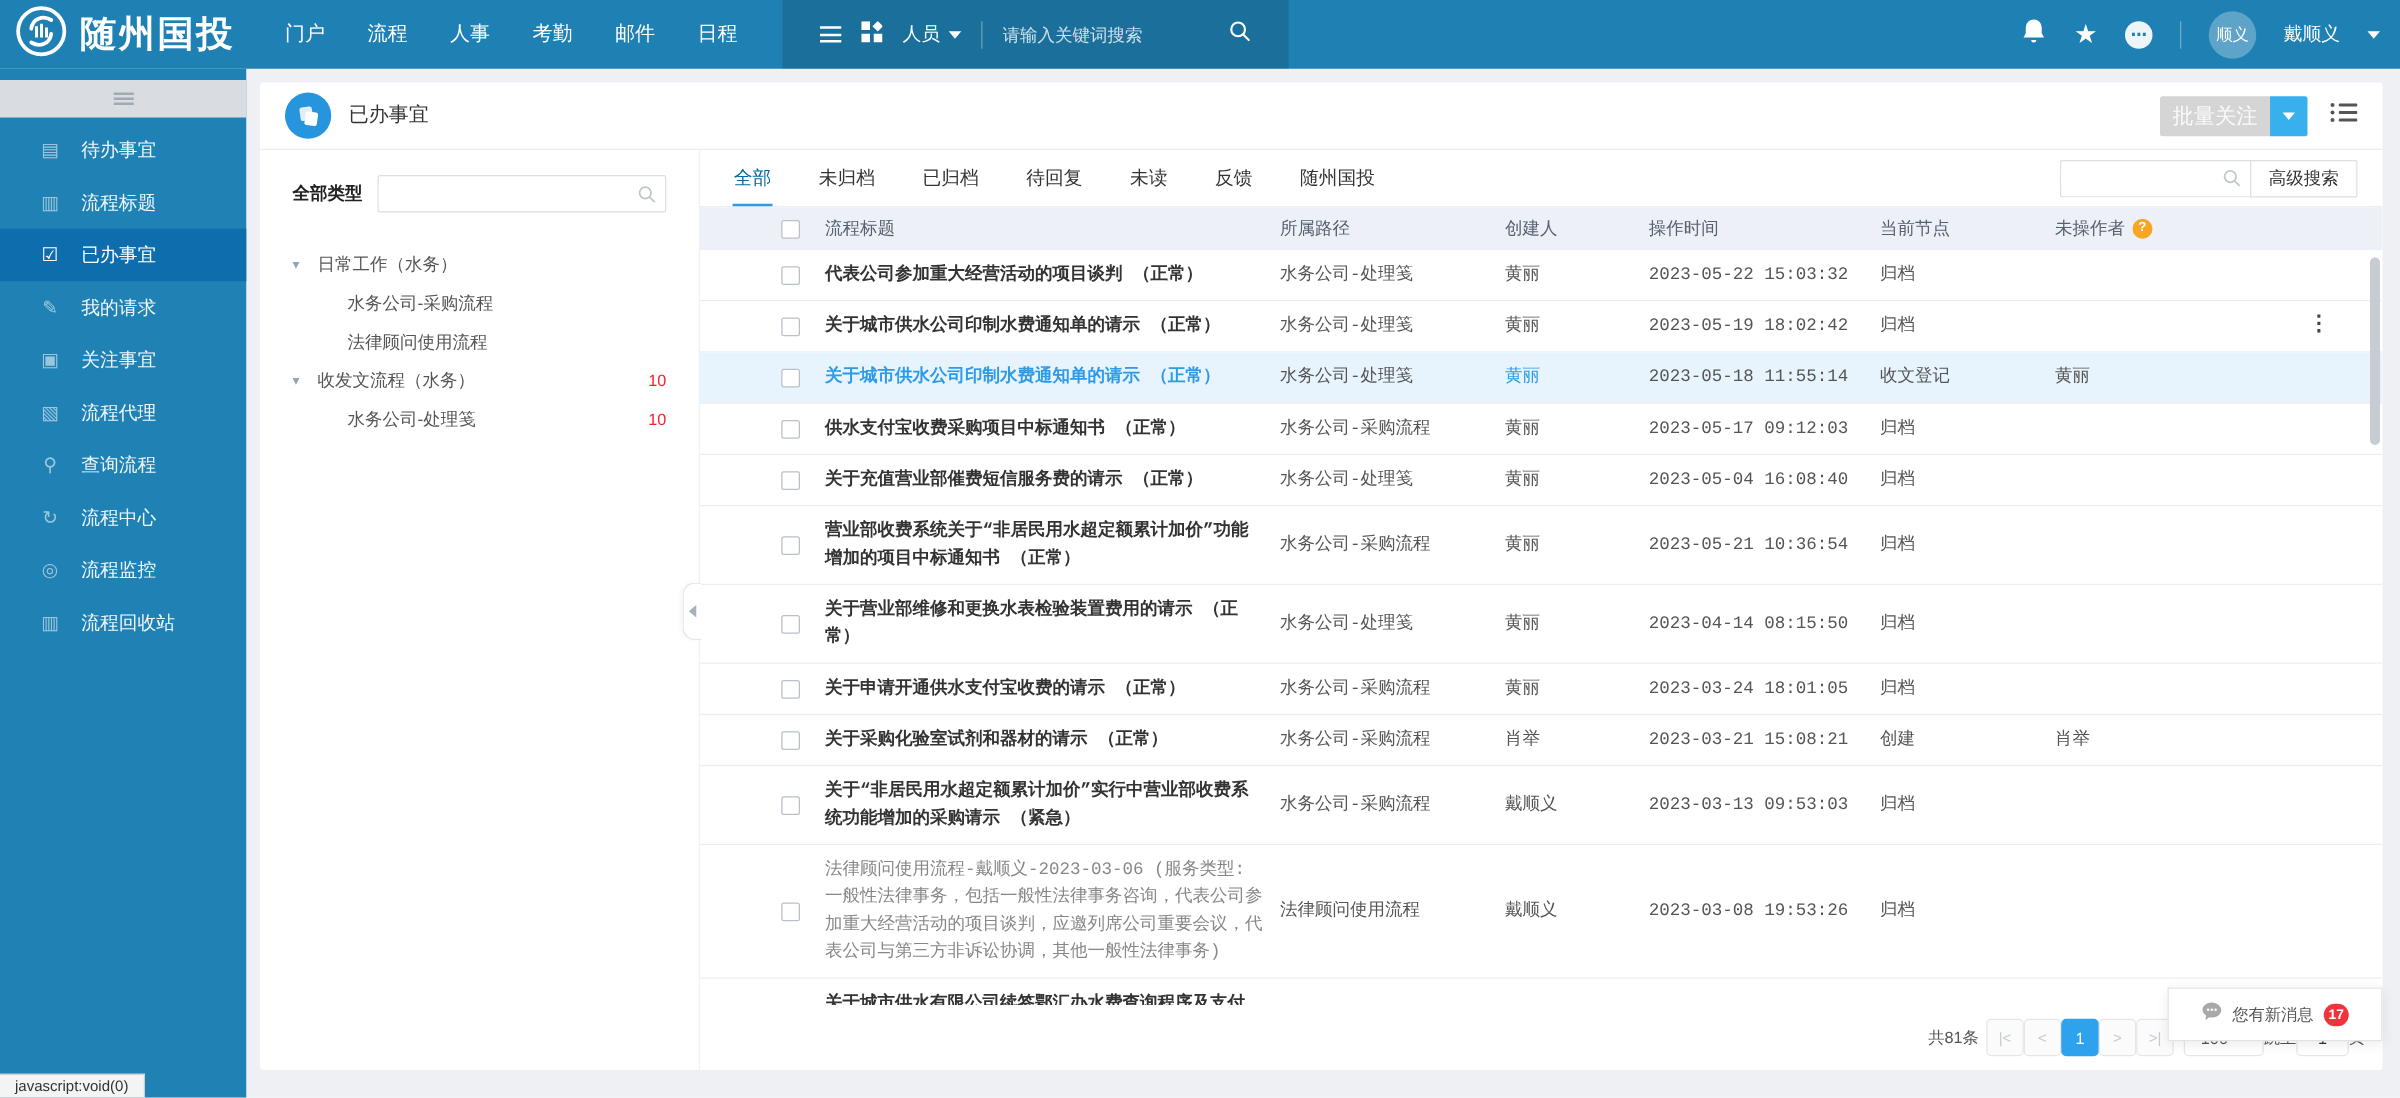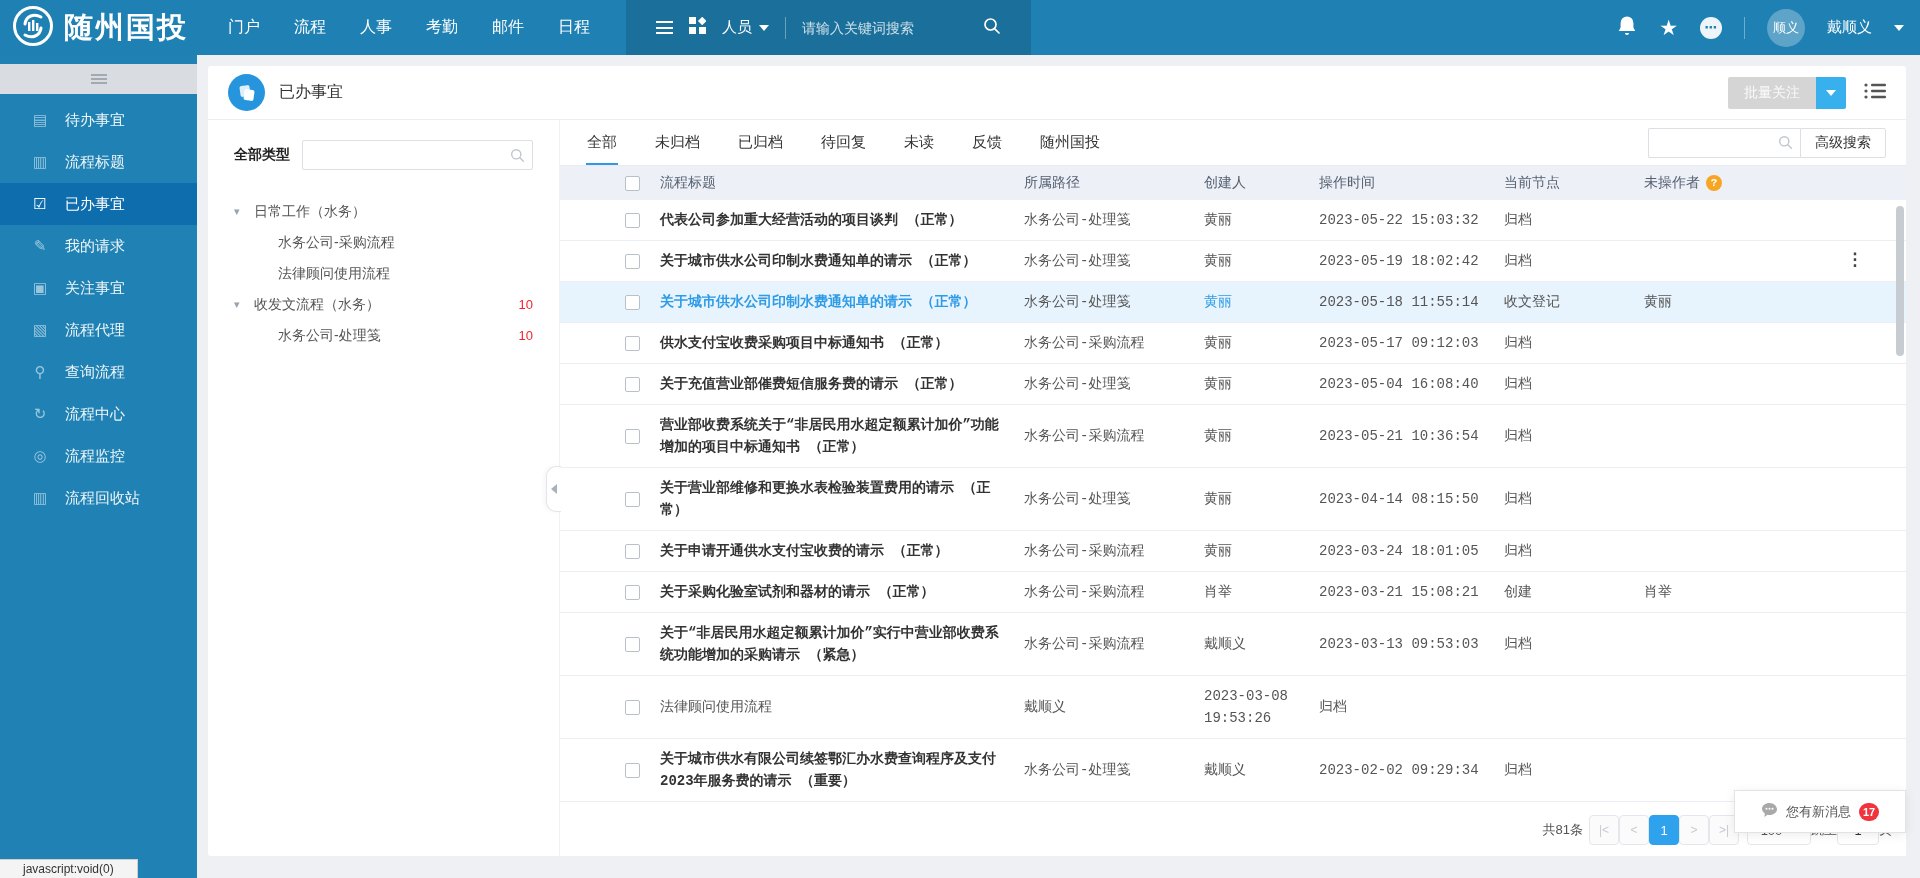--- a/index.html
+++ b/index.html
@@ -28,30 +28,30 @@
   
   .sidebar { position:absolute; top:55px; left:0; width:197px; height:823px; background:#2082b4; z-index:10; }
   .collapse-strip { margin-top:9px; height:30px; background:#d9dde1; display:flex; align-items:center; justify-content:center; cursor:pointer; }
   .collapse-icon { width:16px; height:10px; border-top:2px solid #98a2ac; border-bottom:2px solid #98a2ac; position:relative; opacity:.85; }
   .collapse-icon::after { content:""; position:absolute; left:0; top:2px; width:16px; height:2px; background:#98a2ac; }
   .menu { margin-top:5px; }
   .menu-item { height:42px; display:flex; align-items:center; padding-left:30px; gap:15px; color:rgba(255,255,255,0.93); font-size:15px; cursor:pointer; }
   .menu-item .mi { width:20px; text-align:center; font-size:15px; color:rgba(255,255,255,0.55); }
   .menu-item.active { background:#0d6dad; color:#fff; }
   .menu-item.active .mi { color:#fff; }
-  .statusbar { position:absolute; left:0; bottom:0; background:#f4f4f4; border:1px solid #cfcfcf; border-left:none; border-bottom:none; color:#333; font-size:12px; padding:2px 23px; z-index:50;margin-top:40px; }
+  .statusbar { position:absolute; left:0; bottom:0; background:#f4f4f4; border:1px solid #cfcfcf; border-left:none; border-bottom:none; color:#333; font-size:12px; padding:2px 12px; z-index:50;margin-top:40px; }
 
   
   .card { position:absolute; left:208px; top:66px; width:1698px; height:790px; background:#fff; border-radius:3px; z-index:5; }
   .card-header { height:54px; display:flex; align-items:center; padding:0 20px; border-bottom:1px solid #eaeef2; }
   .title-badge { width:37px; height:37px; border-radius:50%; background:#2795dd; display:flex; align-items:center; justify-content:center; margin-right:14px; }
   .page-title { font-size:16px; color:#333; }
   .header-right { margin-left:auto; display:flex; align-items:center; gap:18px; }
   .batch-group { display:flex; }
-  .batch-btn { width:88px; height:32px; background:#d5d5d5; color:rgba(255,255,255,0.88); font-size:14px; border:none; border-radius:2px 0 0 2px; cursor:default; font-family:inherit; }
+  .batch-btn { width:88px; height:32px; background:#d5d5d5; color:rgba(255,255,255,0.88); font-size:17px; border:none; border-radius:2px 0 0 2px; cursor:default; font-family:inherit; }
   .batch-caret { width:30px; height:32px; background:#38b0ee; border-radius:0 2px 2px 0; display:flex; align-items:center; justify-content:center; cursor:pointer; }
   .card-body { position:relative; display:flex; height:736px; }
 
   
   .tree-pane { width:352px; padding:20px 26px 0 26px; border-right:1px solid #f0f2f4; }
   .filter-row { display:flex; align-items:center; gap:12px; }
   .filter-label { font-size:14px; font-weight:bold; color:#222; white-space:nowrap; }
   .filter-input { flex:1; height:30px; border:1px solid #dcdfe3; border-radius:2px; position:relative; display:flex; align-items:center; background:#fff; }
   .filter-input input { border:none; outline:none; flex:1; font-size:13px; padding:0 8px; font-family:inherit; }
   .tree { margin-top:26px; }
@@ -62,21 +62,21 @@
 
   
   .pane-handle { position:absolute; left:338px; top:346px; width:15px; height:46px; background:#fff; border:1px solid #e2e6ea; border-right:none; border-radius:10px 0 0 10px; box-shadow:-2px 0 4px rgba(0,0,0,0.04); display:flex; align-items:center; justify-content:center; cursor:pointer; z-index:6; }
   .pane-handle .tri { width:0; height:0; border-top:5px solid transparent; border-bottom:5px solid transparent; border-right:6px solid #a9b2bb; }
 
   
   .list-pane { flex:1; position:relative; display:flex; flex-direction:column; overflow:hidden; }
   .tabs-bar { height:46px; display:flex; align-items:center; padding:0 20px 0 26px; border-bottom:1px solid #e8ecf0; }
   .tabs { display:flex; gap:36px; }
   .tab { font-size:15px; color:#333; cursor:pointer; position:relative; padding:12px 1px; }
-  .tab.active { color:#404040; }
+  .tab.active { color:#0369a1; }
   .tab.active::after { content:""; position:absolute; left:0; right:0; bottom:-1px; height:2px; background:#2e9be6; }
   .tab-search { margin-left:auto; display:flex; align-items:center; }
   .tab-search-box { width:152px; height:30px; border:1px solid #dcdfe3; border-right:none; border-radius:2px 0 0 2px; display:flex; align-items:center; background:#fff; }
   .tab-search-box input { border:none; outline:none; flex:1; font-size:13px; padding:0 8px; font-family:inherit; width:100%; }
   .adv-btn { height:30px; padding:0 14px; border:1px solid #dcdfe3; border-radius:0 2px 2px 0; background:#fff; font-size:14px; color:#333; cursor:pointer; font-family:inherit; white-space:nowrap; }
 
   .grid-row { display:grid; grid-template-columns:44px 56px 364px 180px 115px 185px 140px 160px 1fr; align-items:center;font-family:Liberation Mono, monospace; }
   .thead { height:34px; background:#edf1f7; color:#556070; font-size:14px; }
   .thead .hcell { display:flex; align-items:center; gap:6px; }
   .qmark { width:16px; height:16px; border-radius:50%; background:#f6a623; color:#fff; font-size:11px; font-weight:bold; display:inline-flex; align-items:center; justify-content:center; }
@@ -439,20 +439,21 @@
           <div class="cell">水务公司-采购流程</div>
           <div class="cell creator">戴顺义</div>
           <div class="cell">2023-03-13 09:53:03</div>
           <div class="cell">归档</div>
           <div class="cell"></div>
           <div class="cell actions"></div>
         </div>
         <div class="grid-row trow">
           <span></span>
             <span class="cb"></span>
+          <div class="cell title muted">法律顾问使用流程-戴顺义-2023-03-06 (服务类型:一般性法律事务，包括一般性法律事务咨询，代表公司参加重大经营活动的项目谈判，应邀列席公司重要会议，代表公司与第三方非诉讼协调，其他一般性法律事务)</div>
           <div class="cell">法律顾问使用流程</div>
           <div class="cell creator">戴顺义</div>
           <div class="cell">2023-03-08 19:53:26</div>
           <div class="cell">归档</div>
           <div class="cell"></div>
           <div class="cell actions"></div>
         </div>
         <div class="grid-row trow">
           <span></span>
             <span class="cb"></span>

